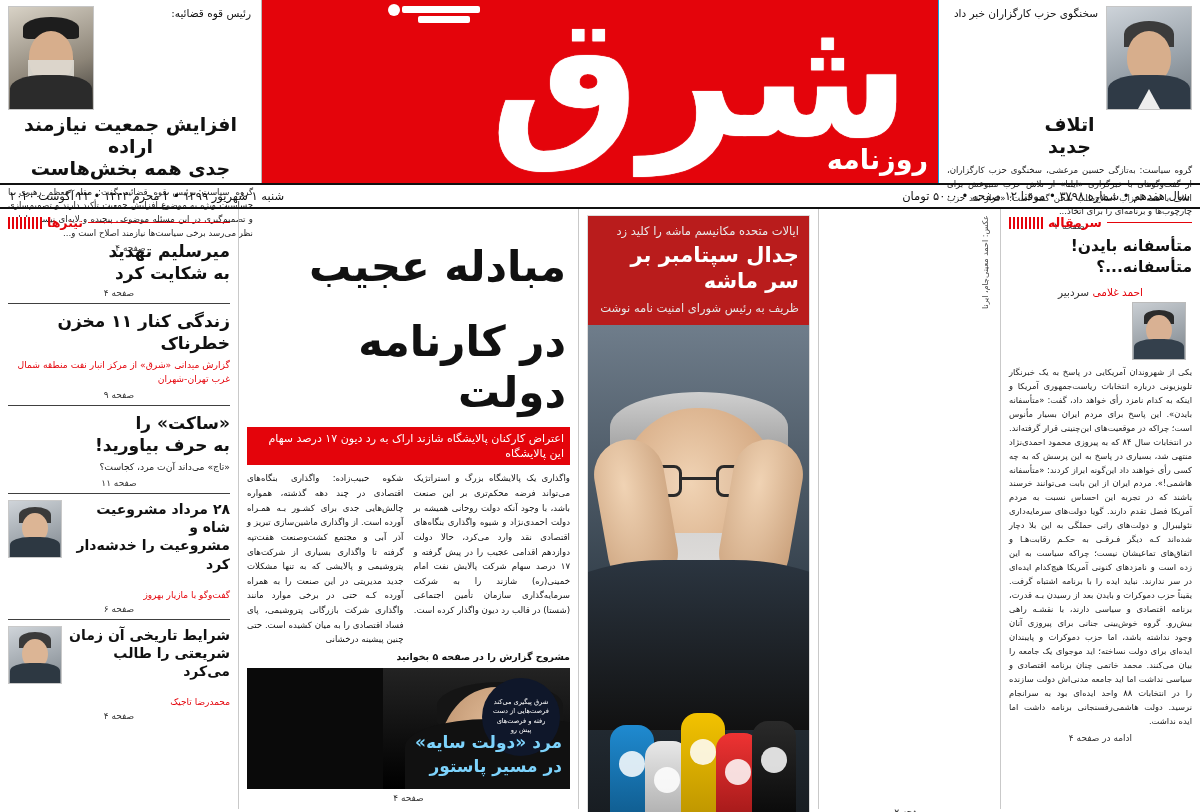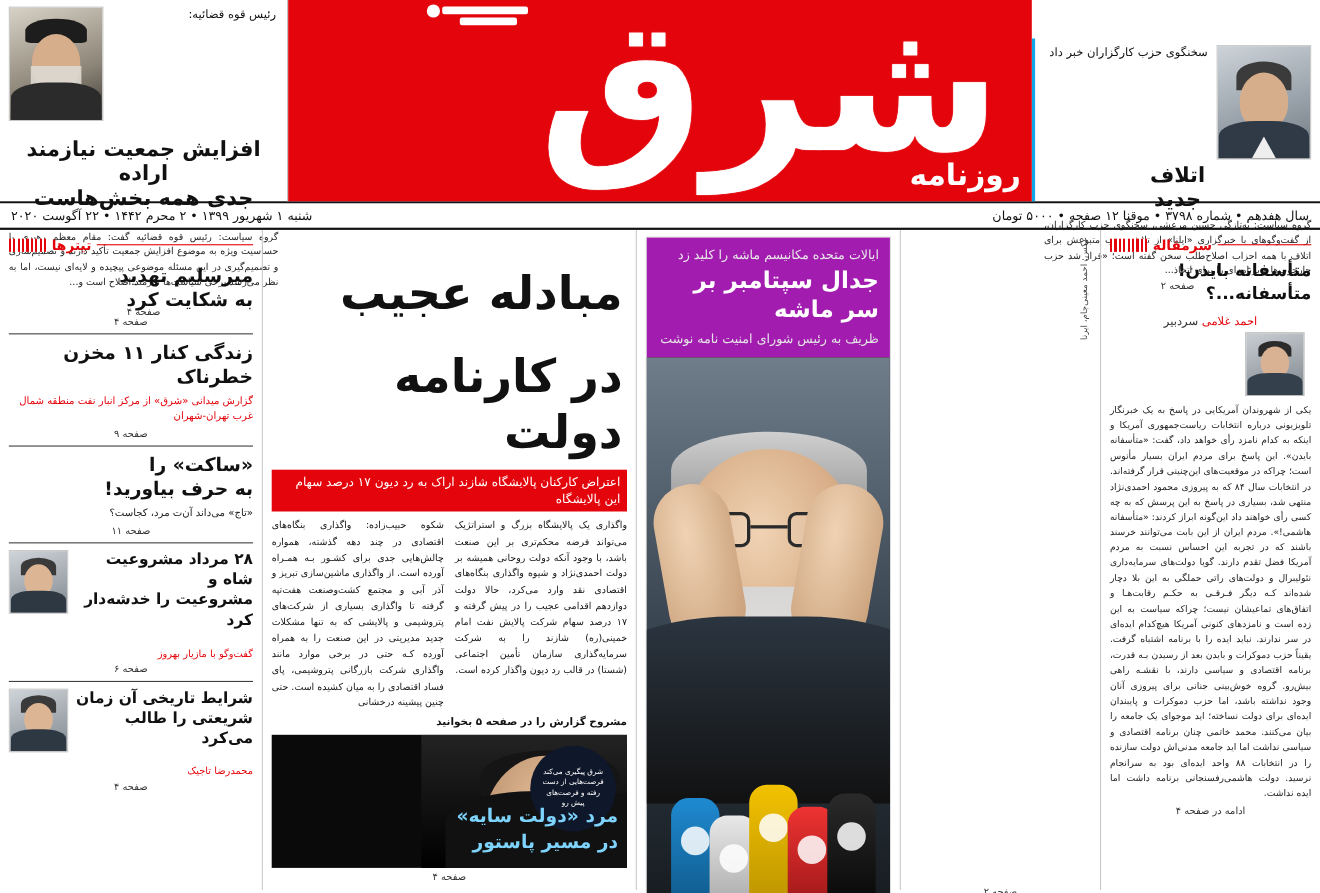--- a/index.html
+++ b/index.html
@@ -16,22 +16,22 @@
 
   
   .masthead {
     display: flex; flex-direction: row;
     height: 185px; width: 1200px;
     border-bottom: 2px solid #111;
     align-items: stretch;
   }
   
   .mh-right {
-    width: 262px; border-left: 3px solid #0ea5e9;
-    padding: 6px 8px 4px 8px; display:flex; flex-direction:column;margin-top:35px;
+    width: 262px; border-left: 1px solid #0ea5e9;
+    padding: 6px 8px 4px 8px; display:flex; flex-direction:column;
   }
   .mh-right-top { display:flex; flex-direction:row; gap:6px; }
   .portrait {
     width: 86px; height: 104px; flex: 0 0 86px;
     background: linear-gradient(160deg,#cdd3d9 0%, #9aa3ab 55%, #6f777e 100%);
     position: relative; overflow:hidden; border:1px solid #c6c6c6;
   }
   .portrait.cleric { background: linear-gradient(160deg,#d8d2c6 0%, #8d8578 60%, #3b3a36 100%); }
   .portrait .face {
     position:absolute; left:50%; top:24%; transform:translateX(-50%);
@@ -65,21 +65,21 @@
     margin-top:4px; color:#111;
   }
   .mh-body {
     font-size: 8.6px; line-height: 1.62; text-align: justify; color:#1a1a1a;
     margin-top:6px; flex:1;
   }
   .mh-page { font-size: 9px; text-align:center; color:#333; margin-top:2px; }
 
   .mh-left {
     width: 262px; border-right: 1px solid #bbb;
-    padding: 6px 8px 4px 8px; display:flex; flex-direction:column;gap:12px;
+    padding: 6px 8px 4px 8px; display:flex; flex-direction:column;
   }
   .mh-left-top { display:flex; flex-direction:row-reverse; gap:6px; }
 
   
   .mh-center {
     flex:1; position: relative; background:#e4040b; overflow:hidden;
   }
   .logo-word {
     position:absolute; right:28px; top:-6px;
     font-size: 168px; font-weight: bold; color:#fff;
@@ -154,21 +154,21 @@
     display:flex; align-items:flex-end; justify-content:flex-start;
   }
 
   
   .lead-photo-box { border:1px solid #ddd; }
   .lead-photo {
     position:relative; width:100%; height:520px; overflow:hidden;
     background:#111;
   }
   .lead-head {
-    background:#a21caf; color:#fff; padding: 8px 10px 10px; text-align:right;
+    background:#b91c1c; color:#fff; padding: 8px 10px 10px; text-align:right;
   }
   .lead-head .k { font-size: 11.5px; color:#e9e9e9; margin-bottom:4px; }
   .lead-head .h { font-size: 21px; font-weight:bold; line-height:1.25; }
   .lead-head .sub { font-size: 11.5px; color:#e6e6e6; margin-top:6px; }
   .zarif {
     position:absolute; inset:0;
     background:
       radial-gradient(circle at 50% 32%, #e6c6a8 0 12%, rgba(0,0,0,0) 13%),
       linear-gradient(180deg,#6f7d8b 0%, #2f3b46 55%, #14181c 100%);
   }

